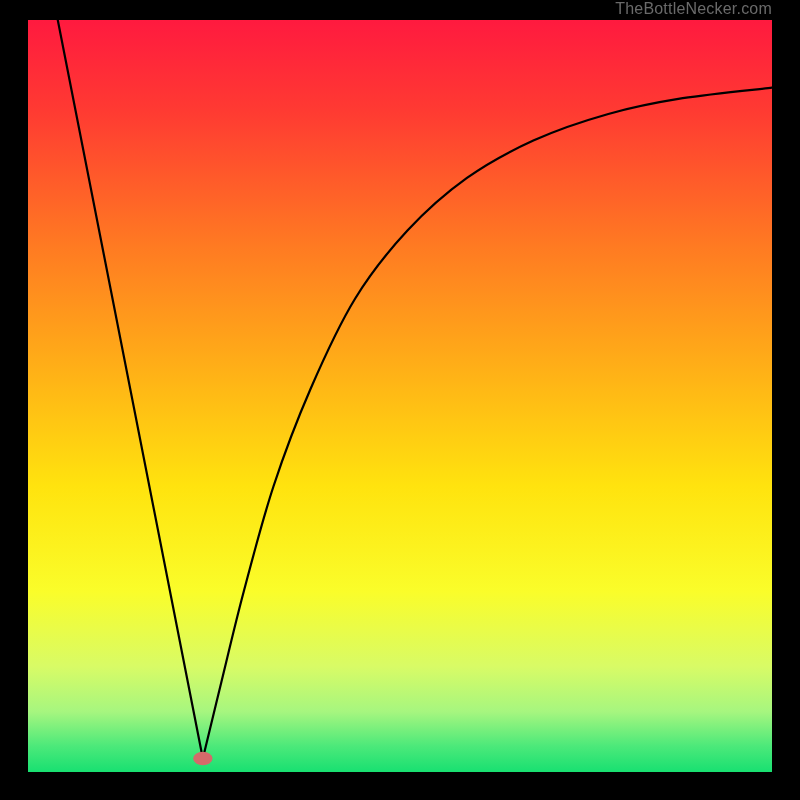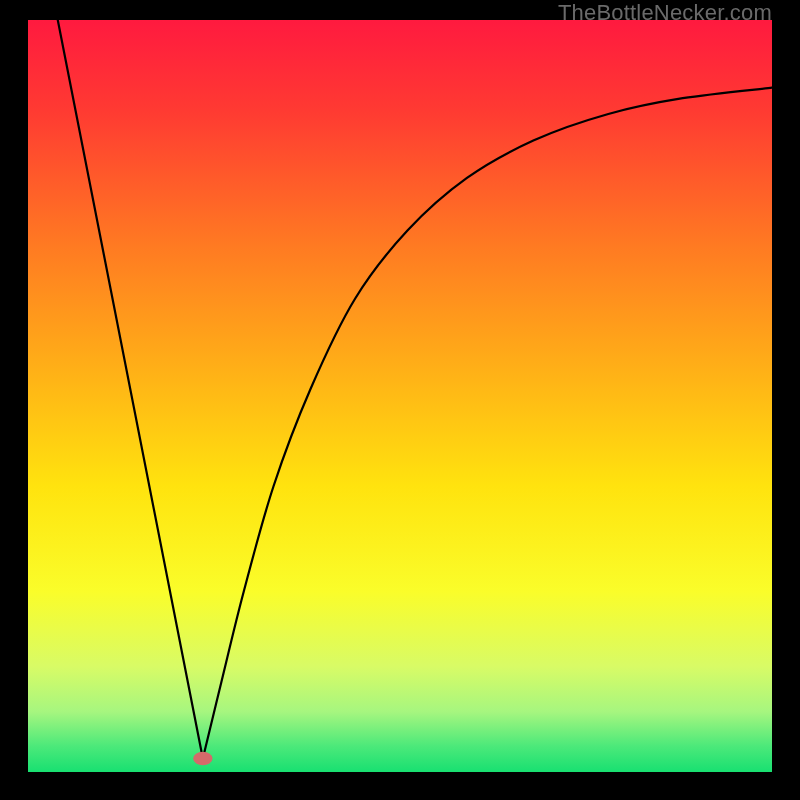--- a/index.html
+++ b/index.html
@@ -24,21 +24,21 @@
     left: 0;
     top: 0;
     width: 744px;
     height: 752px;
   }
   .watermark {
     position: absolute;
     top: 0px;
     right: 28px;
     color: #6a6a6a;
-    font-size: 22px;
+    font-size: 16px;
     font-weight: 500;
     letter-spacing: 0.2px;
   }
 </style>
 </head>
 <body>
 
 <div class="frame">
   <svg class="plot" viewBox="0 0 744 752" preserveAspectRatio="none">
     <defs>

